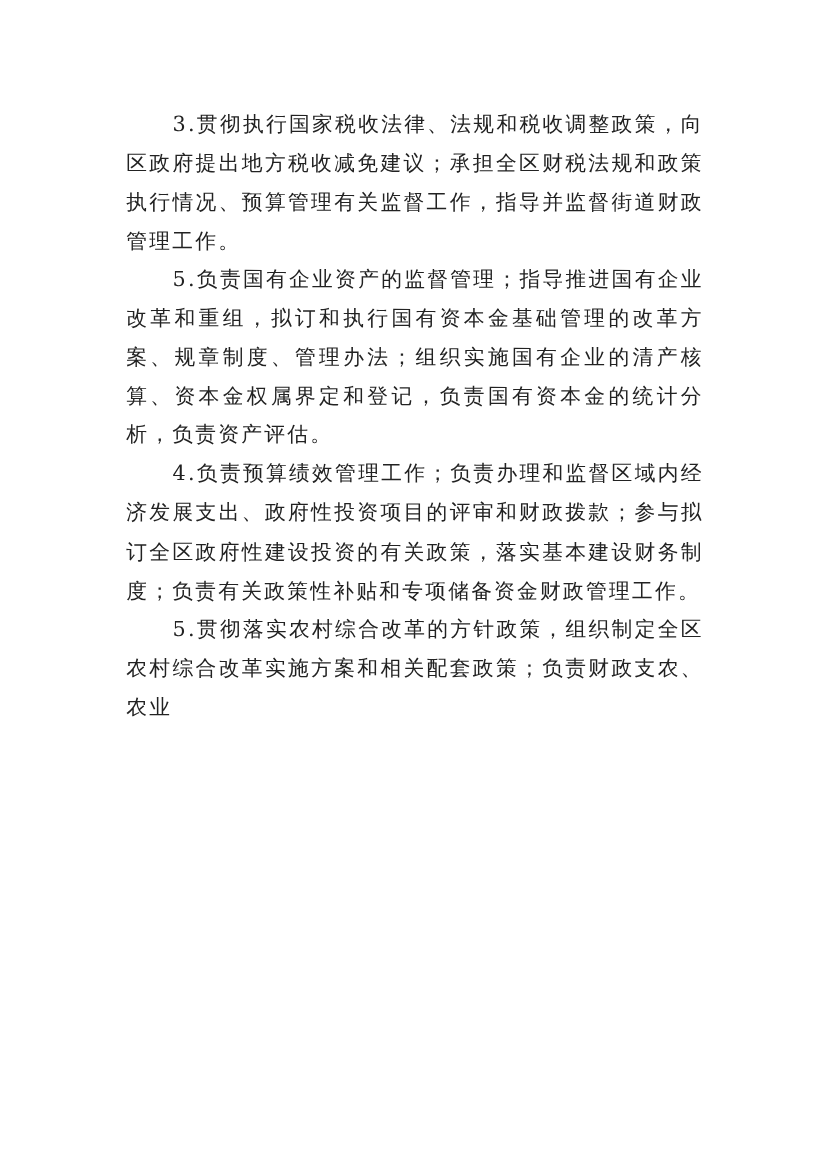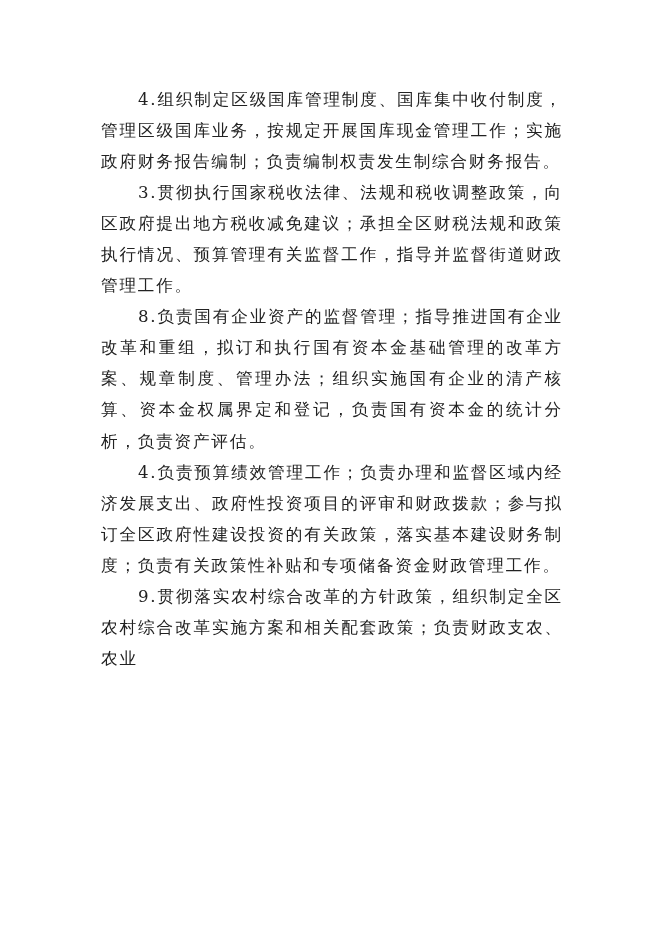--- a/index.html
+++ b/index.html
@@ -20,18 +20,17 @@
   .para {
     margin: 0;
     text-indent: 37px;
     word-break: break-all;
   }
 </style>
 </head>
 <body>
 
 <div class="page">
-  <p class="para">4.组织制定区级国库管理制度、国库集中收付制度，管理区级国库业务，按规定开展国库现金管理工作；实施政府财务报告编制；负责编制权责发生制综合财务报告。</p>
   <p class="para">3.贯彻执行国家税收法律、法规和税收调整政策，向区政府提出地方税收减免建议；承担全区财税法规和政策执行情况、预算管理有关监督工作，指导并监督街道财政管理工作。</p>
-  <p class="para">8.负责国有企业资产的监督管理；指导推进国有企业改革和重组，拟订和执行国有资本金基础管理的改革方案、规章制度、管理办法；组织实施国有企业的清产核算、资本金权属界定和登记，负责国有资本金的统计分析，负责资产评估。</p>
+  <p class="para">5.负责国有企业资产的监督管理；指导推进国有企业改革和重组，拟订和执行国有资本金基础管理的改革方案、规章制度、管理办法；组织实施国有企业的清产核算、资本金权属界定和登记，负责国有资本金的统计分析，负责资产评估。</p>
   <p class="para">4.负责预算绩效管理工作；负责办理和监督区域内经济发展支出、政府性投资项目的评审和财政拨款；参与拟订全区政府性建设投资的有关政策，落实基本建设财务制度；负责有关政策性补贴和专项储备资金财政管理工作。</p>
-  <p class="para">9.贯彻落实农村综合改革的方针政策，组织制定全区农村综合改革实施方案和相关配套政策；负责财政支农、农业</p>
+  <p class="para">5.贯彻落实农村综合改革的方针政策，组织制定全区农村综合改革实施方案和相关配套政策；负责财政支农、农业</p>
 </div>
 
 </body></html>

